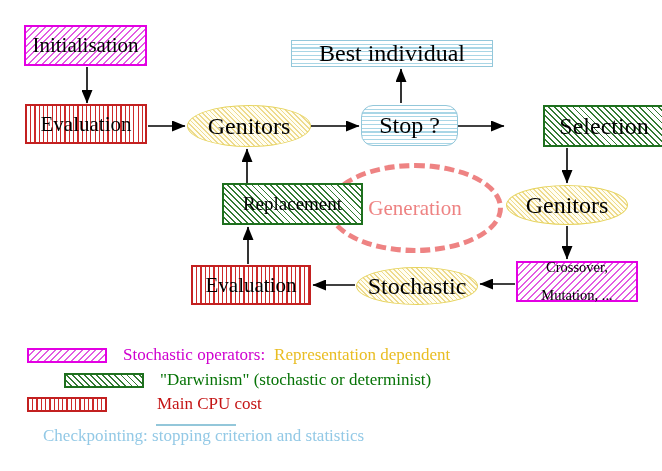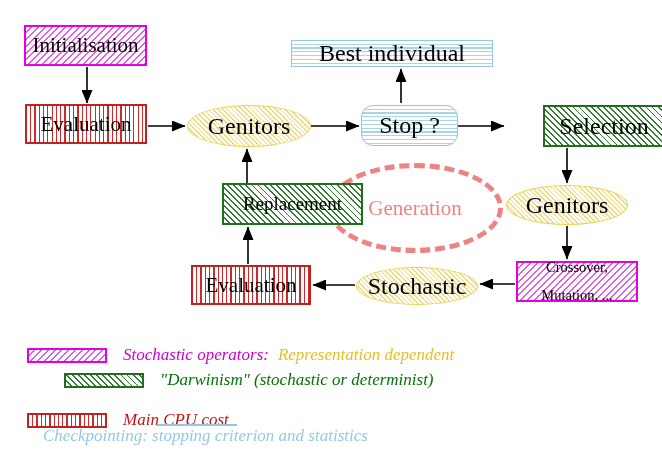--- a/index.html
+++ b/index.html
@@ -21,21 +21,21 @@
   .p-green   { background:repeating-linear-gradient(45deg,#ffffff 0 3px,#337a33 3px 4.3px);      border:2px solid #1e701e;margin-left:37px; }
   .p-cyan    { background:repeating-linear-gradient(180deg,#ffffff 0 2.6px,#a9d6e6 2.6px 3.8px); border:1.5px solid #93c7da; }
   .p-yellow  { background:repeating-linear-gradient(45deg,#fffef2 0 2.2px,#eeda8e 2.2px 3.4px);  border:1.5px solid #e7d45e; }
   .generation {
     border:5px dashed #ee8383; background:transparent; color:#ee8383; font-size:21px;
   }
   .two-line { font-size:14.5px; line-height:1.35; flex-direction:column;gap:8px; }
   
   .lrow { position:absolute; left:27px; z-index:2; display:flex; align-items:center; height:16px; }
   .swatch { display:inline-block; width:80px; height:15px; box-sizing:border-box; }
-  .ltext { margin-left:16px; font-size:17px; white-space:nowrap;font-style:italic; }
+  .ltext { margin-left:16px; font-size:17px; white-space:nowrap; }
   .t-magenta { color:#cf00cf; }
   .t-gold    { color:#e9bd22; margin-left:9px; }
   .t-green   { color:#067306; }
   .t-red     { color:#c41414; }
   .t-cyan    { color:#93c9e6; }
 </style>
 </head>
 <body>
 
 <div class="stage">
@@ -115,21 +115,21 @@
     <span class="ltext">
       <span class="t-magenta">Stochastic operators:</span><span class="t-gold">Representation dependent</span>
     </span>
   </div>
 
   <div class="lrow" style="top:372px;">
     <span class="swatch p-green"></span>
     <span class="ltext t-green">"Darwinism" (stochastic or determinist)</span>
   </div>
 
-  <div class="lrow" style="top:412px;">
+  <div class="lrow" style="top:396px;gap:34px;">
     <span class="swatch p-red"></span>
     <span class="ltext t-red">Main CPU cost</span>
   </div>
 
   <div class="lrow" style="top:424px;flex-direction:column;">
     <span class="swatch p-cyan"></span>
     <span class="ltext t-cyan">Checkpointing: stopping criterion and statistics</span>
   </div>
 
 </div>

